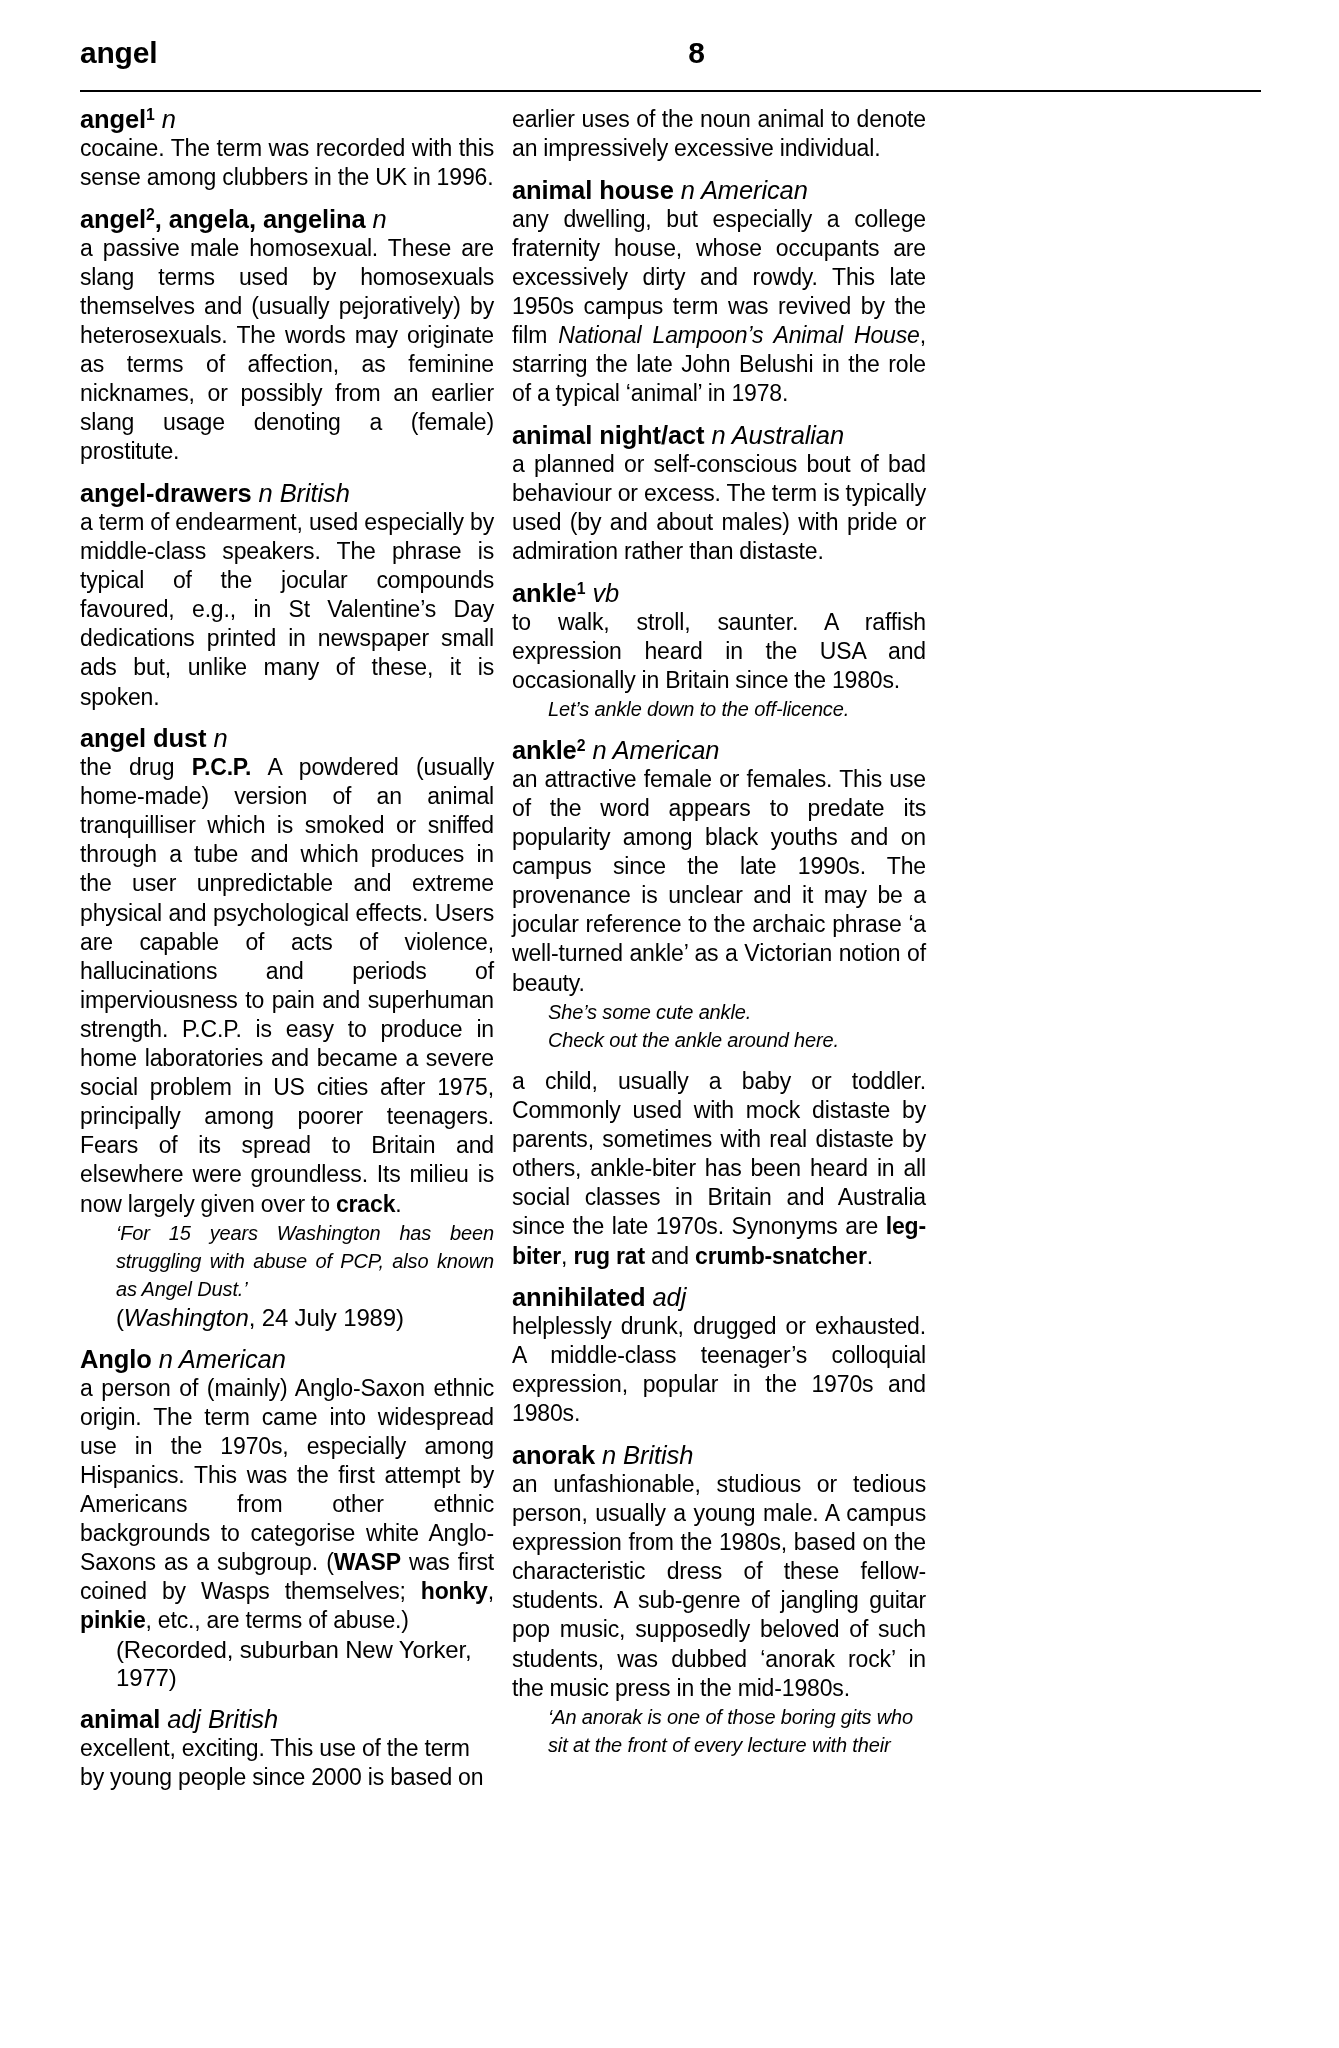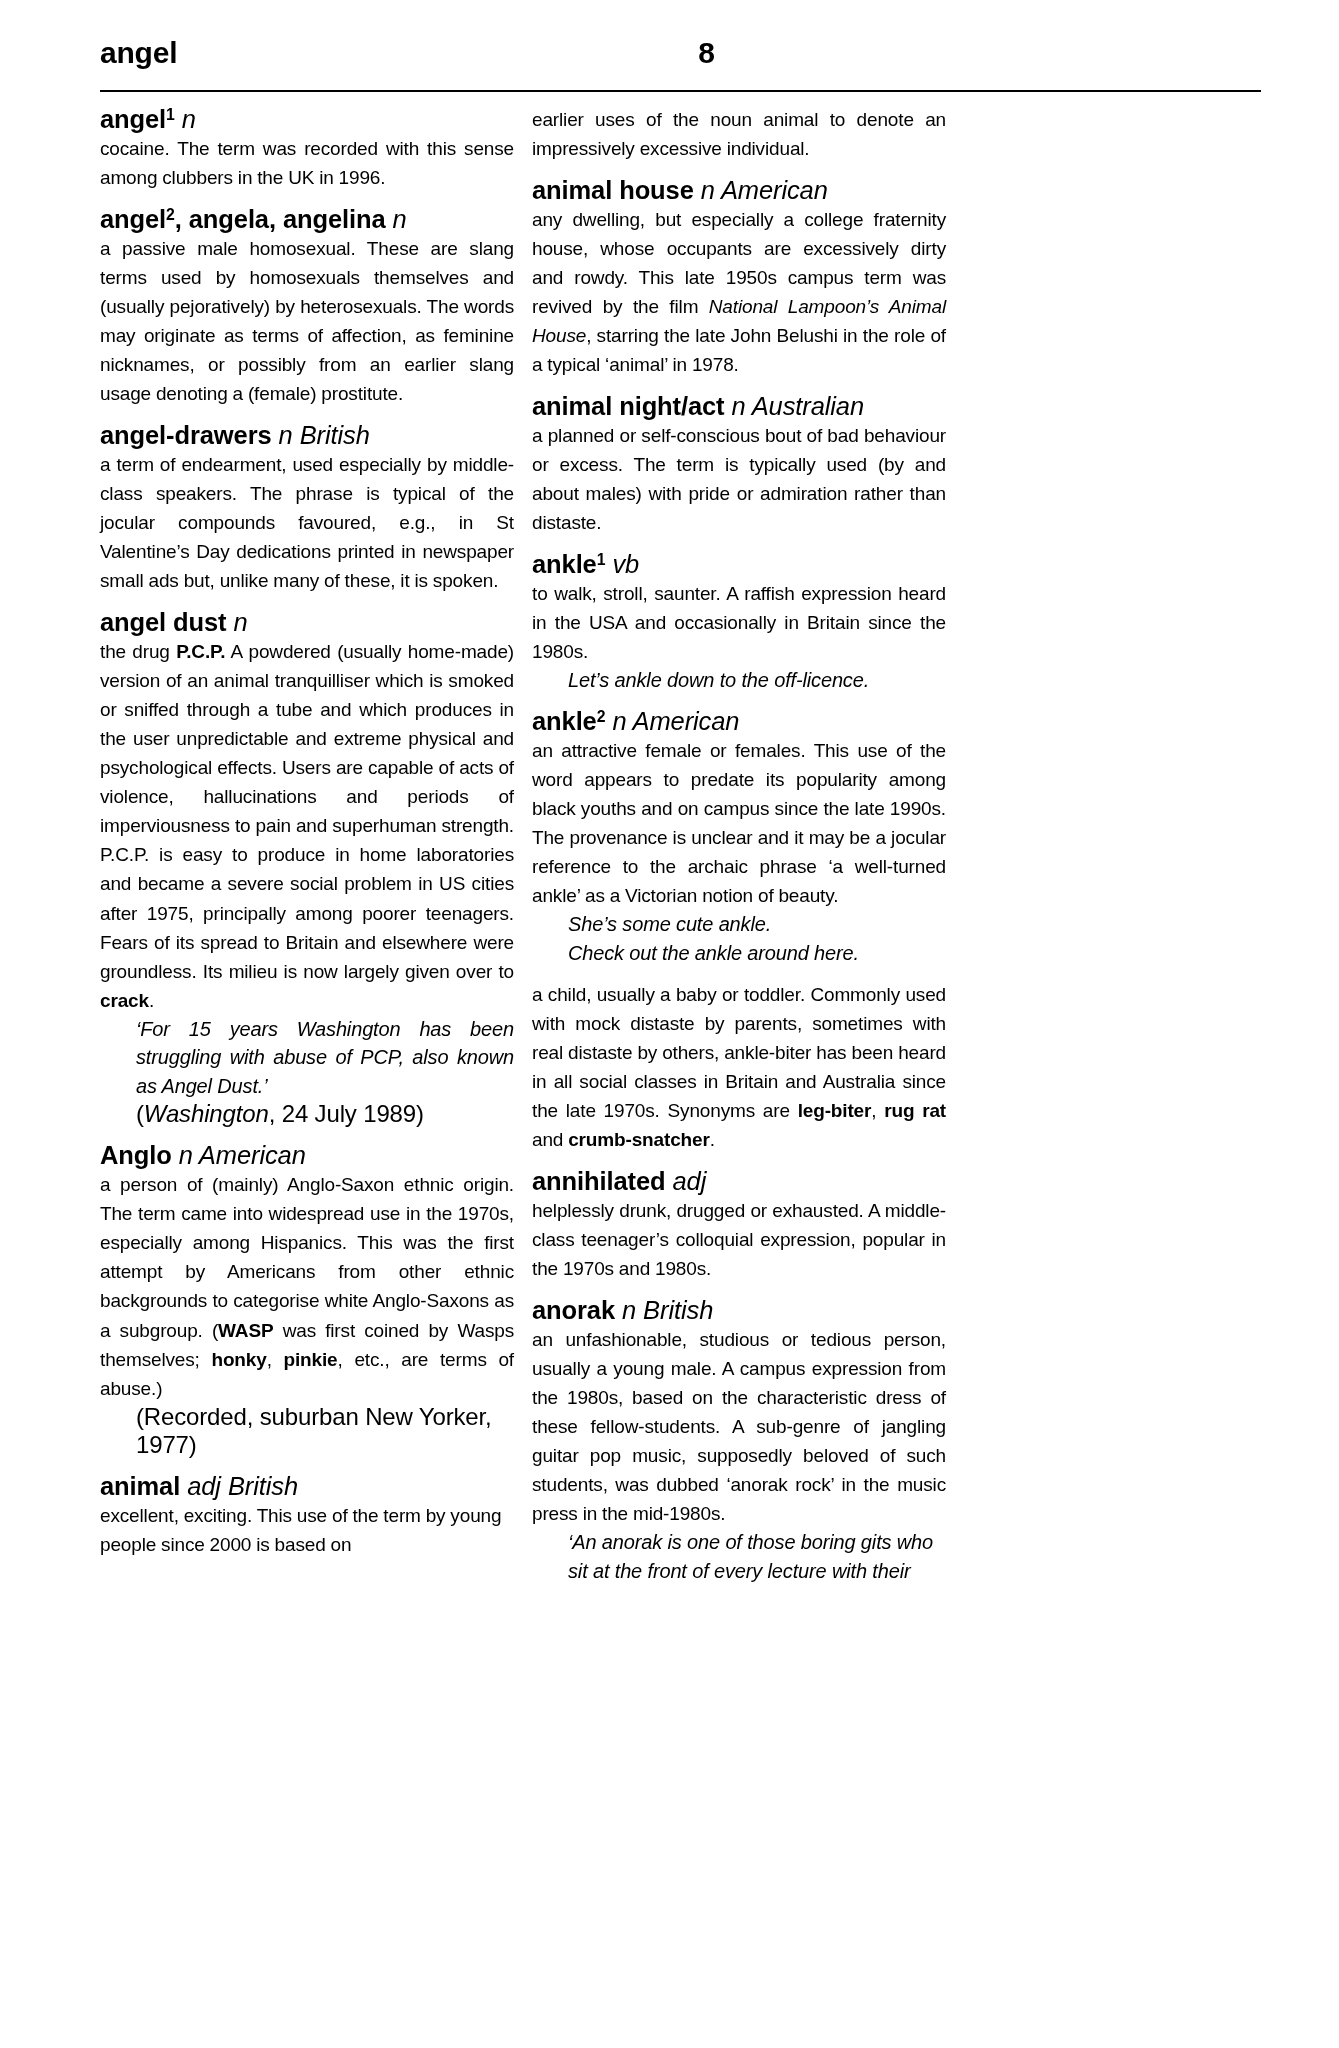--- a/index.html
+++ b/index.html
@@ -12,21 +12,21 @@
     height: 2048px;
     font-family: "Liberation Sans", sans-serif;
     color: #000000;
     overflow: hidden;
   }
   .page {
     position: relative;
     width: 1339px;
     height: 2048px;
     box-sizing: border-box;
-    padding: 38px 78px 0 100px;
+    padding: 38px 78px 0 80px;
     background: #ffffff;
   }
   
   .running-head {
     position: relative;
     height: 52px;
     display: flex;
     align-items: flex-start;
   }
   .rh-word {
@@ -77,21 +77,21 @@
     font-size: 0.62em;
     vertical-align: 0.52em;
     font-weight: bold;
     line-height: 0;
   }
   .pos {
     font-style: italic;
     font-weight: normal;
   }
   .def {
-    font-size: 19px;
+    font-size: 23px;
     line-height: 29.1px;
     text-align: justify;
     text-justify: inter-word;
     margin: 0;
     letter-spacing: -0.15px;
     word-spacing: -0.2px;
     -webkit-hyphens: none;
     hyphens: none;
   }
   .def b, .def strong { font-weight: bold; }

